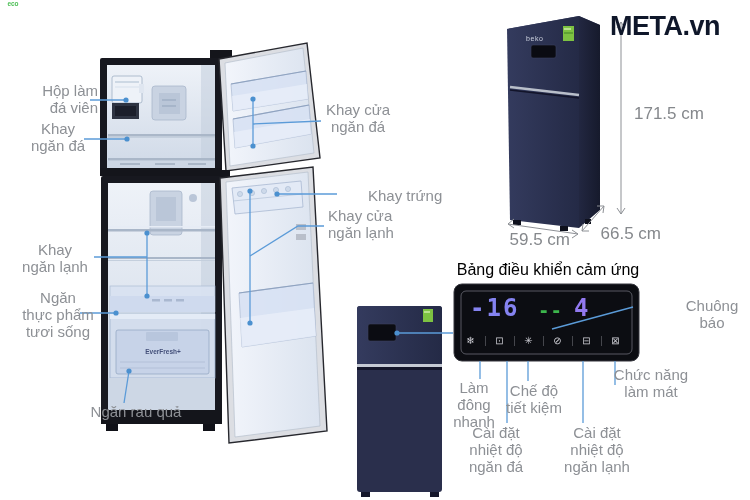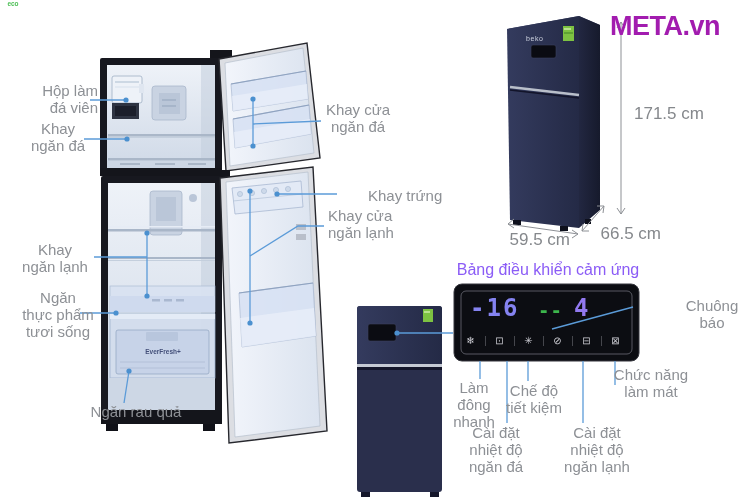--- a/index.html
+++ b/index.html
@@ -4,23 +4,23 @@
 <style>
   html,body{margin:0;padding:0;background:#fff;}
   .canvas{position:relative;width:750px;height:500px;background:#ffffff;overflow:hidden;
           font-family:"Liberation Sans", sans-serif;}
   svg{position:absolute;left:0;top:0;}
   .label{position:absolute;color:#8d9095;font-size:15px;line-height:17px;
          white-space:pre-line;text-align:center;}
   .label.left-align{text-align:left;}
   .dim{position:absolute;color:#85888c;font-size:17px;}
   .watermark{position:absolute;left:610px;top:11px;width:132px;font-size:27px;
-             font-weight:bold;color:#a21caf;letter-spacing:-0.5px;}
+             font-weight:bold;color:#0f172a;letter-spacing:-0.5px;}
   .panel-title{position:absolute;left:452px;top:261px;width:192px;text-align:center;
-               color:#8b5cf6;font-size:16px;}
+               color:#000000;font-size:16px;}
   .brand{position:absolute;left:526px;top:35px;font-size:7px;color:#ccd1df;
          letter-spacing:0.6px;}
   .crisper-badge{position:absolute;left:132px;top:348px;width:62px;text-align:center;
                  font-size:6.5px;font-weight:bold;color:#44507a;}
   .disp{position:absolute;font-family:"DejaVu Sans Mono", monospace;font-weight:bold;
         text-align:left;}
   .disp-freezer{left:470px;top:294px;width:58px;font-size:24px;color:#8583f0;letter-spacing:2px;}
   .disp-sep{left:538px;top:299px;width:26px;font-size:19px;color:#3cb54c;letter-spacing:1px;}
   .disp-fridge{left:574px;top:294px;width:30px;font-size:24px;color:#9279f0;}
   .disp-eco{left:493px;top:326px;width:26px;font-size:6.5px;font-weight:bold;color:#4cbf55;

